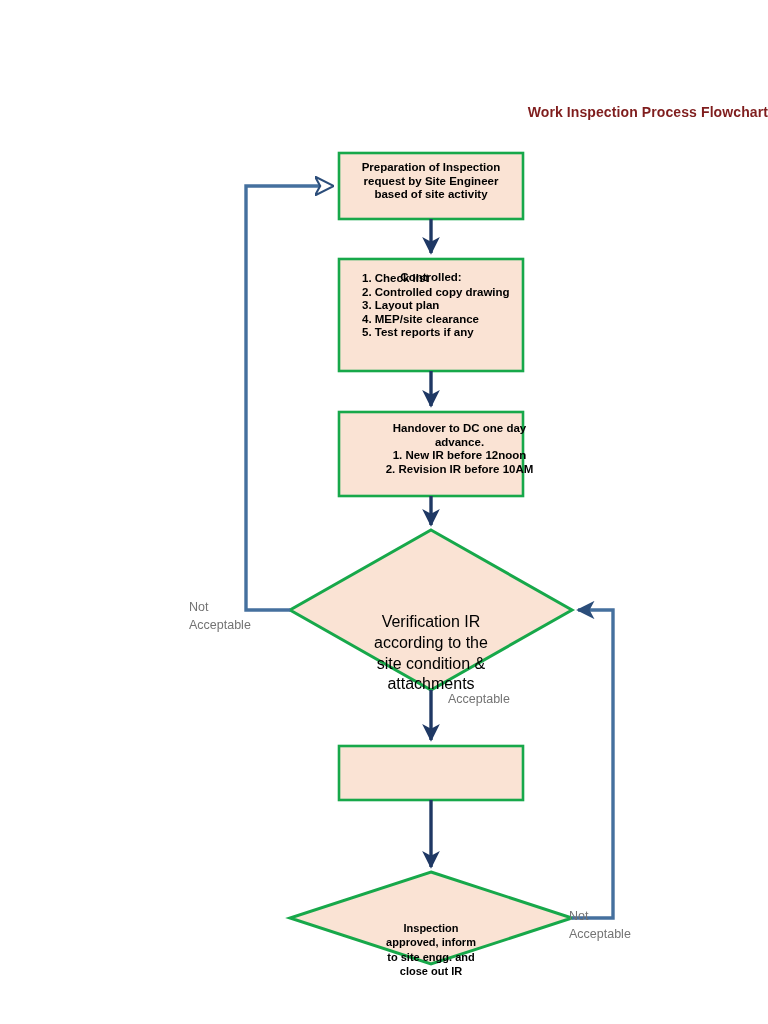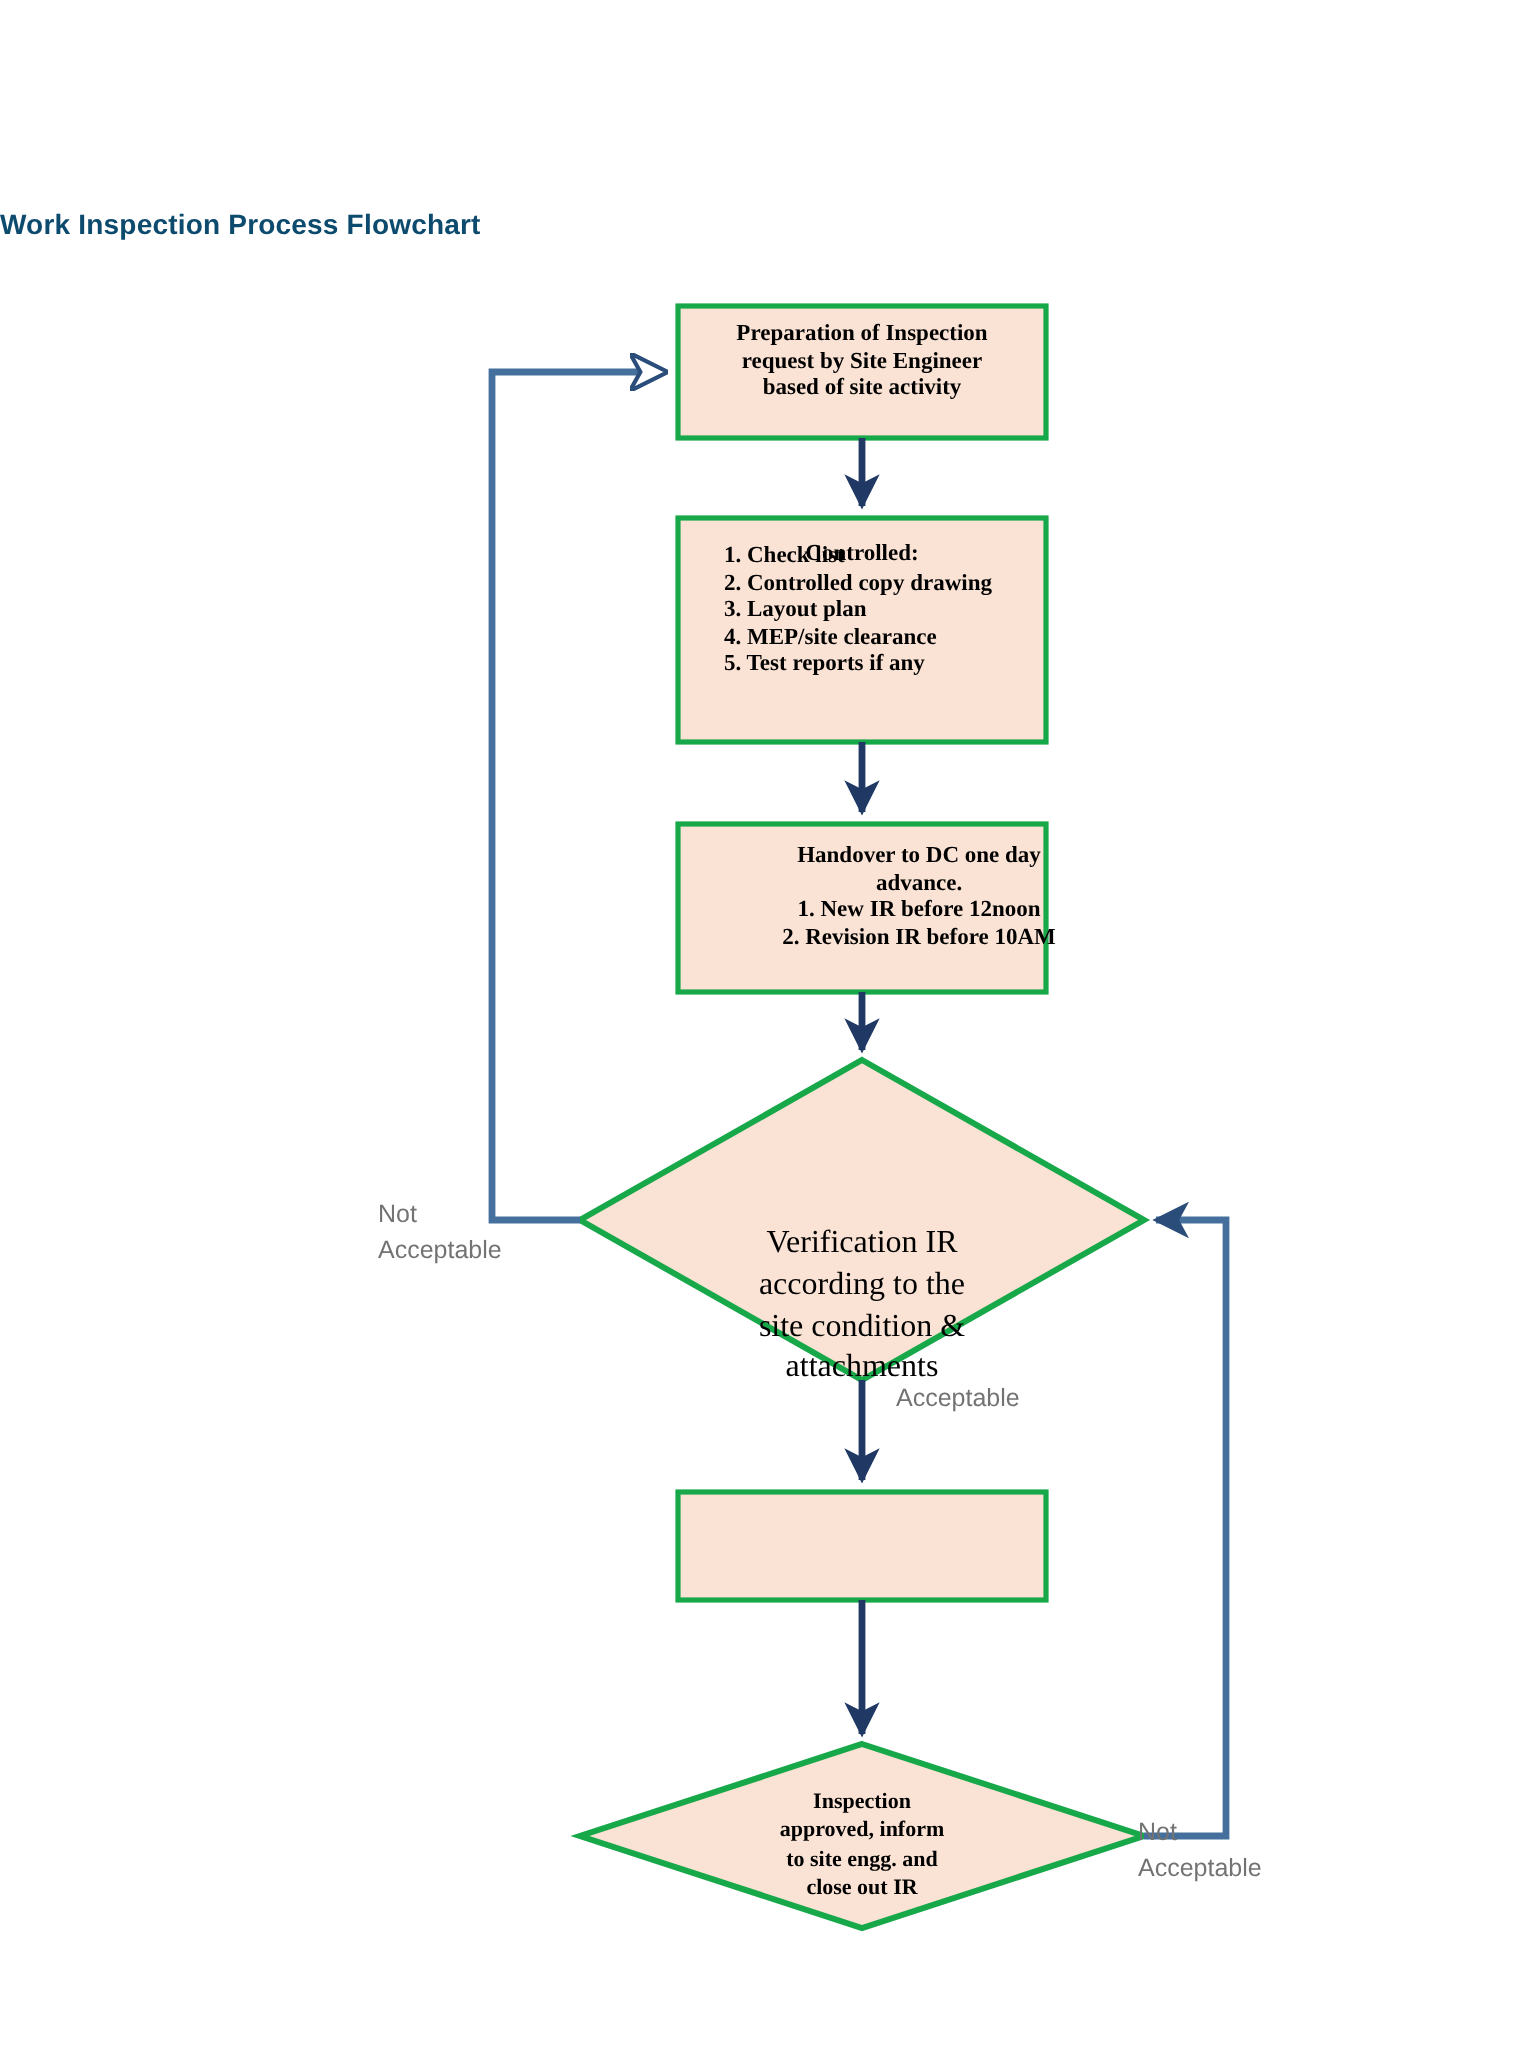--- a/index.html
+++ b/index.html
@@ -29,50 +29,49 @@
   }
   .node-label {
     position: absolute;
     z-index: 5;
     color: #000000;
     font-weight: bold;
     line-height: 1.18;
     text-align: center;
     white-space: pre-line;
     pointer-events: none;
-    font-family: Liberation Serif, serif;
   }
   .edge-label {
     position: absolute;
     z-index: 6;
     color: #737373;
     font-weight: normal;
     font-size: 12.5px;
     line-height: 1.45;
     white-space: pre-line;
   }
   #chart-title {
     position: absolute;
     left: 0;
     top: 104px;
     width: 768px;
-    text-align: left;
+    text-align: right;
     font-size: 14px;
     font-weight: bold;
-    color: #0c4a6e;
+    color: #7f1d1d;
     letter-spacing: 0.1px;
   }
   
   #label-prep       { left: 340px; top: 161px;  width: 182px; font-size: 11.5px; }
   #label-attach-h   { left: 340px; top: 271px;  width: 182px; font-size: 11.5px; }
   #label-attach-l   { left: 362px; top: 272px;  width: 162px; font-size: 11.5px; text-align: left; }
   #label-handover   { left: 340px; top: 422px;  width: 167px; font-size: 11.5px; margin-left: 36px; }
   #label-submit     { left: 340px; top: 756px;  width: 182px; font-size: 11.5px; }
   #label-verify     { left: 350px; top: 568px;  width: 162px; font-size: 16px; font-weight: normal; line-height: 1.3; margin-top: 44px; }
-  #label-approve    { left: 350px; top: 894px;  width: 162px; font-size: 11px; line-height: 1.3; }
+  #label-approve    { left: 350px; top: 921px;  width: 162px; font-size: 11px; line-height: 1.3; }
   
   #label-not-acc-left  { left: 189px; top: 598px; width: 90px; text-align: left; }
   #label-acceptable    { left: 448px; top: 690px; width: 100px; text-align: left; }
   #label-not-acc-right { left: 569px; top: 907px; width: 96px; text-align: left; }
 </style>
 </head>
 <body>
 
 <div id="page">
 

